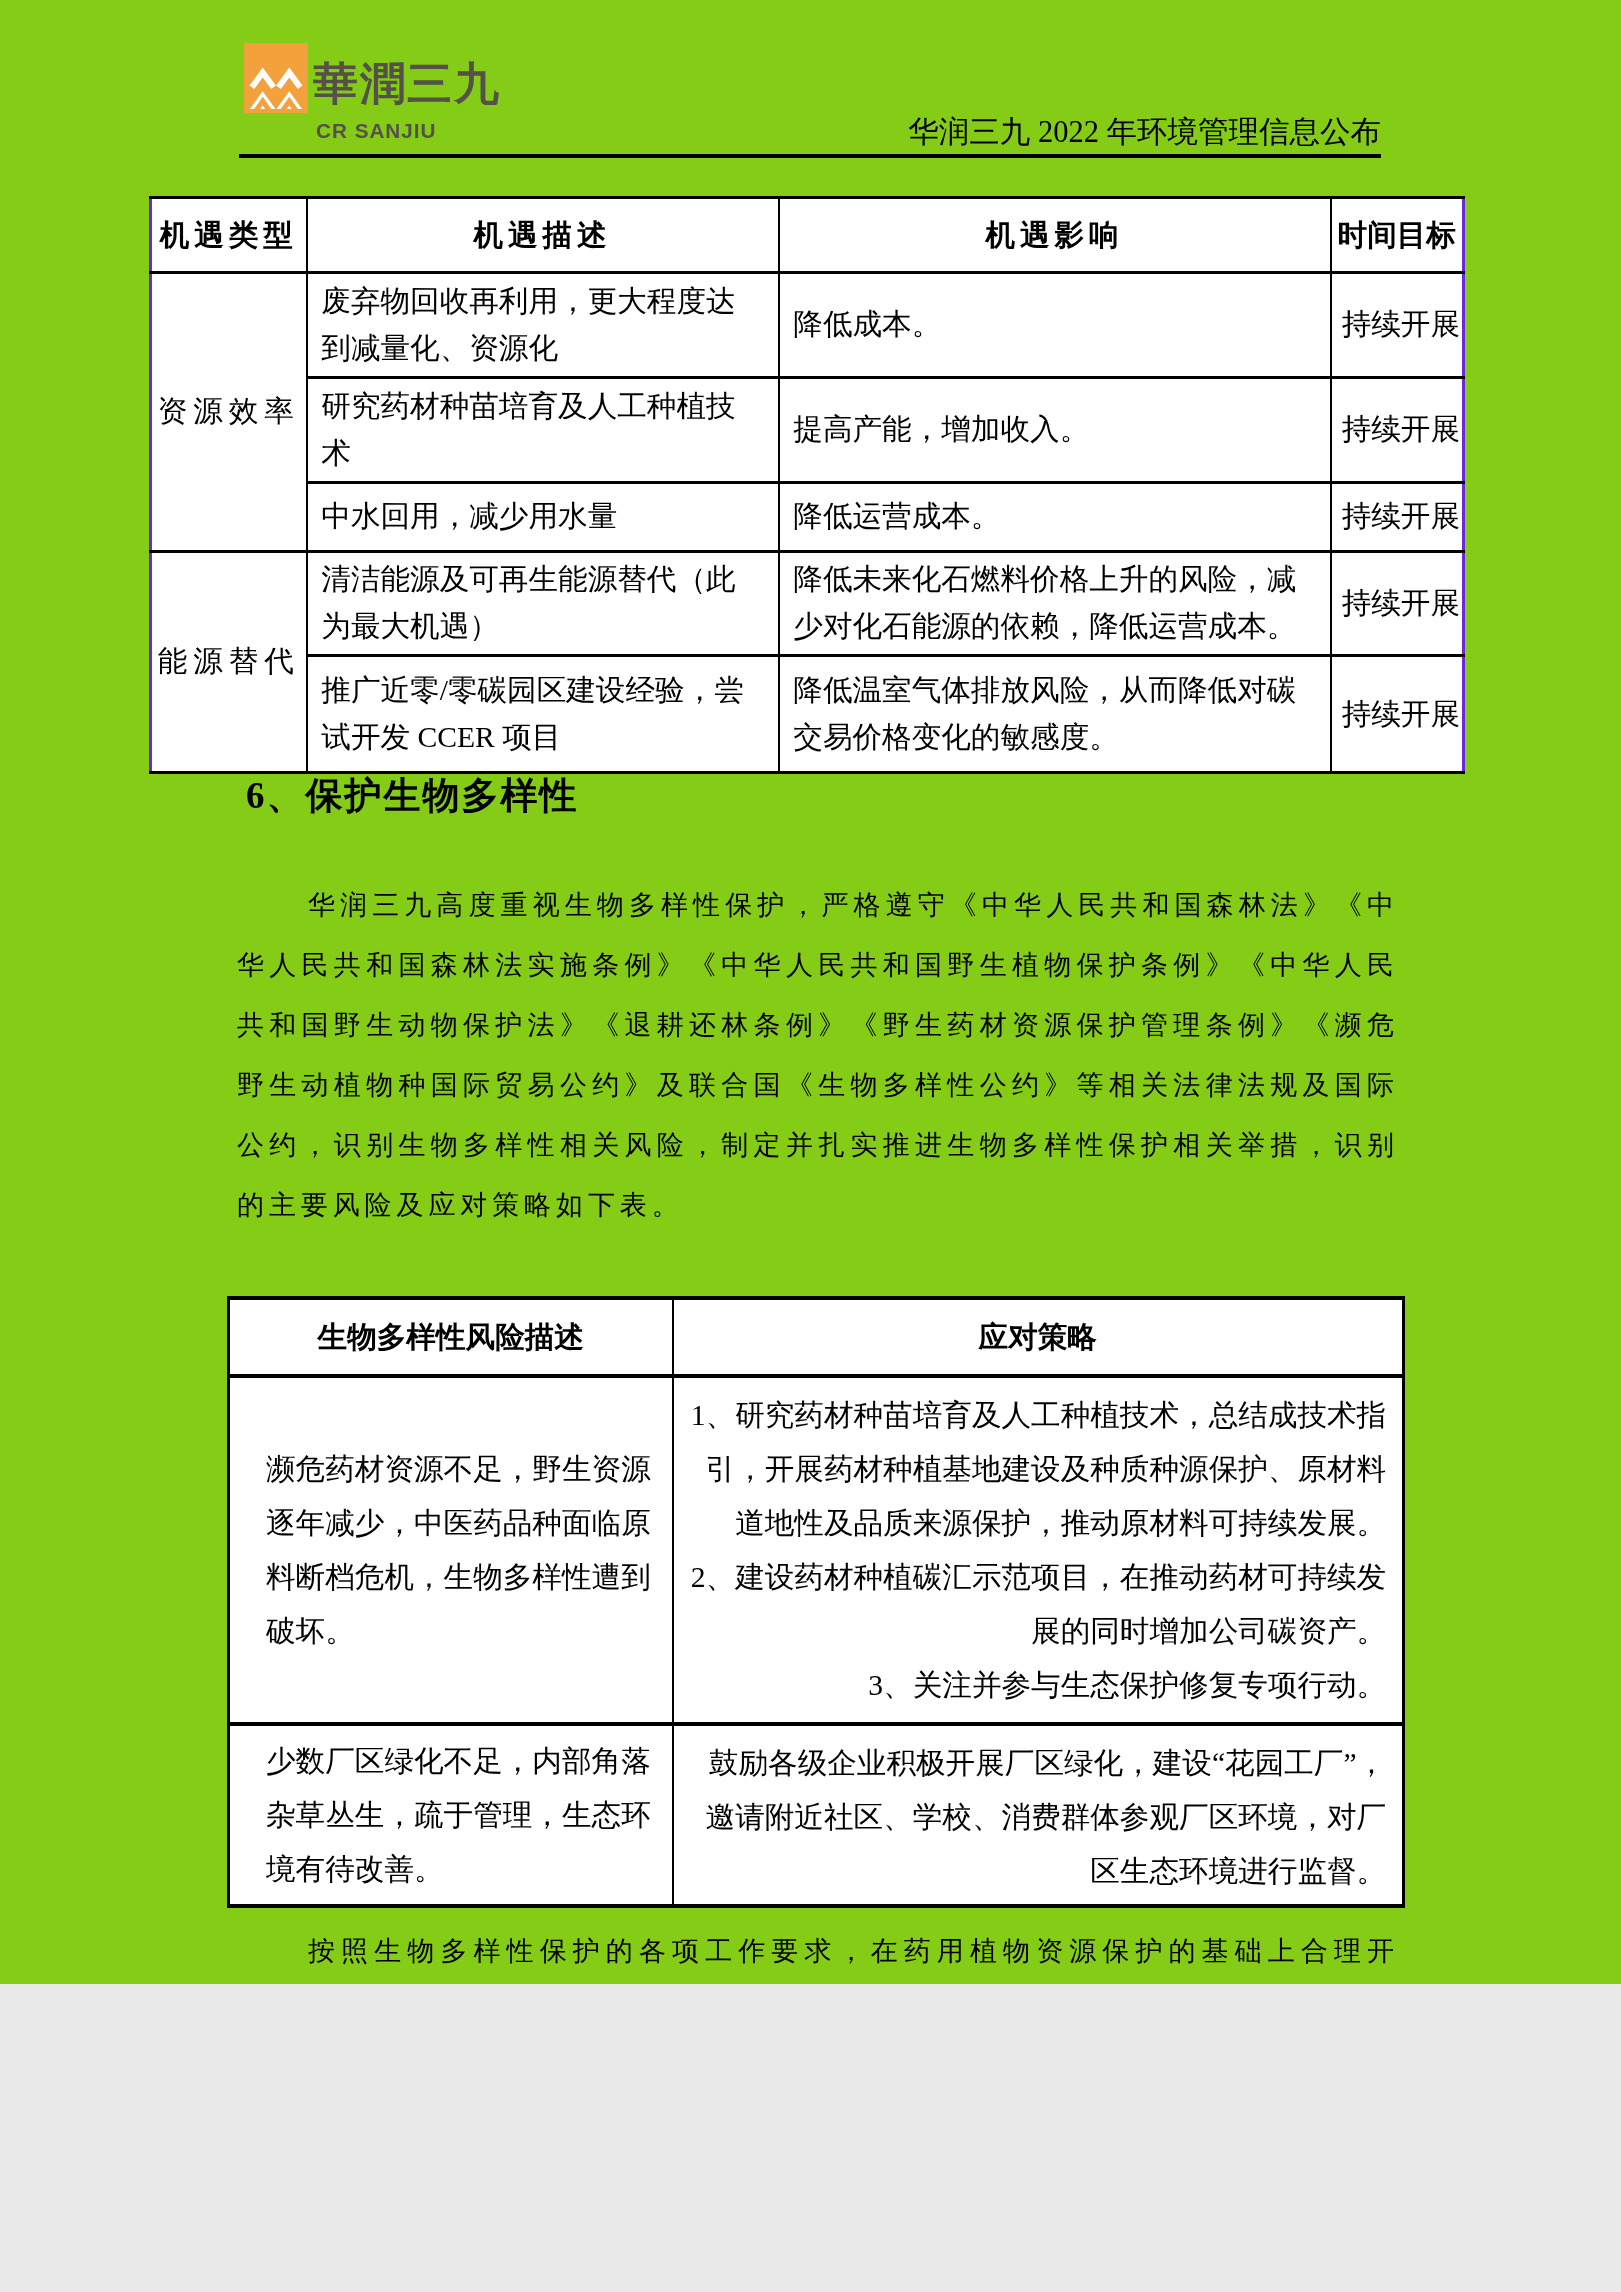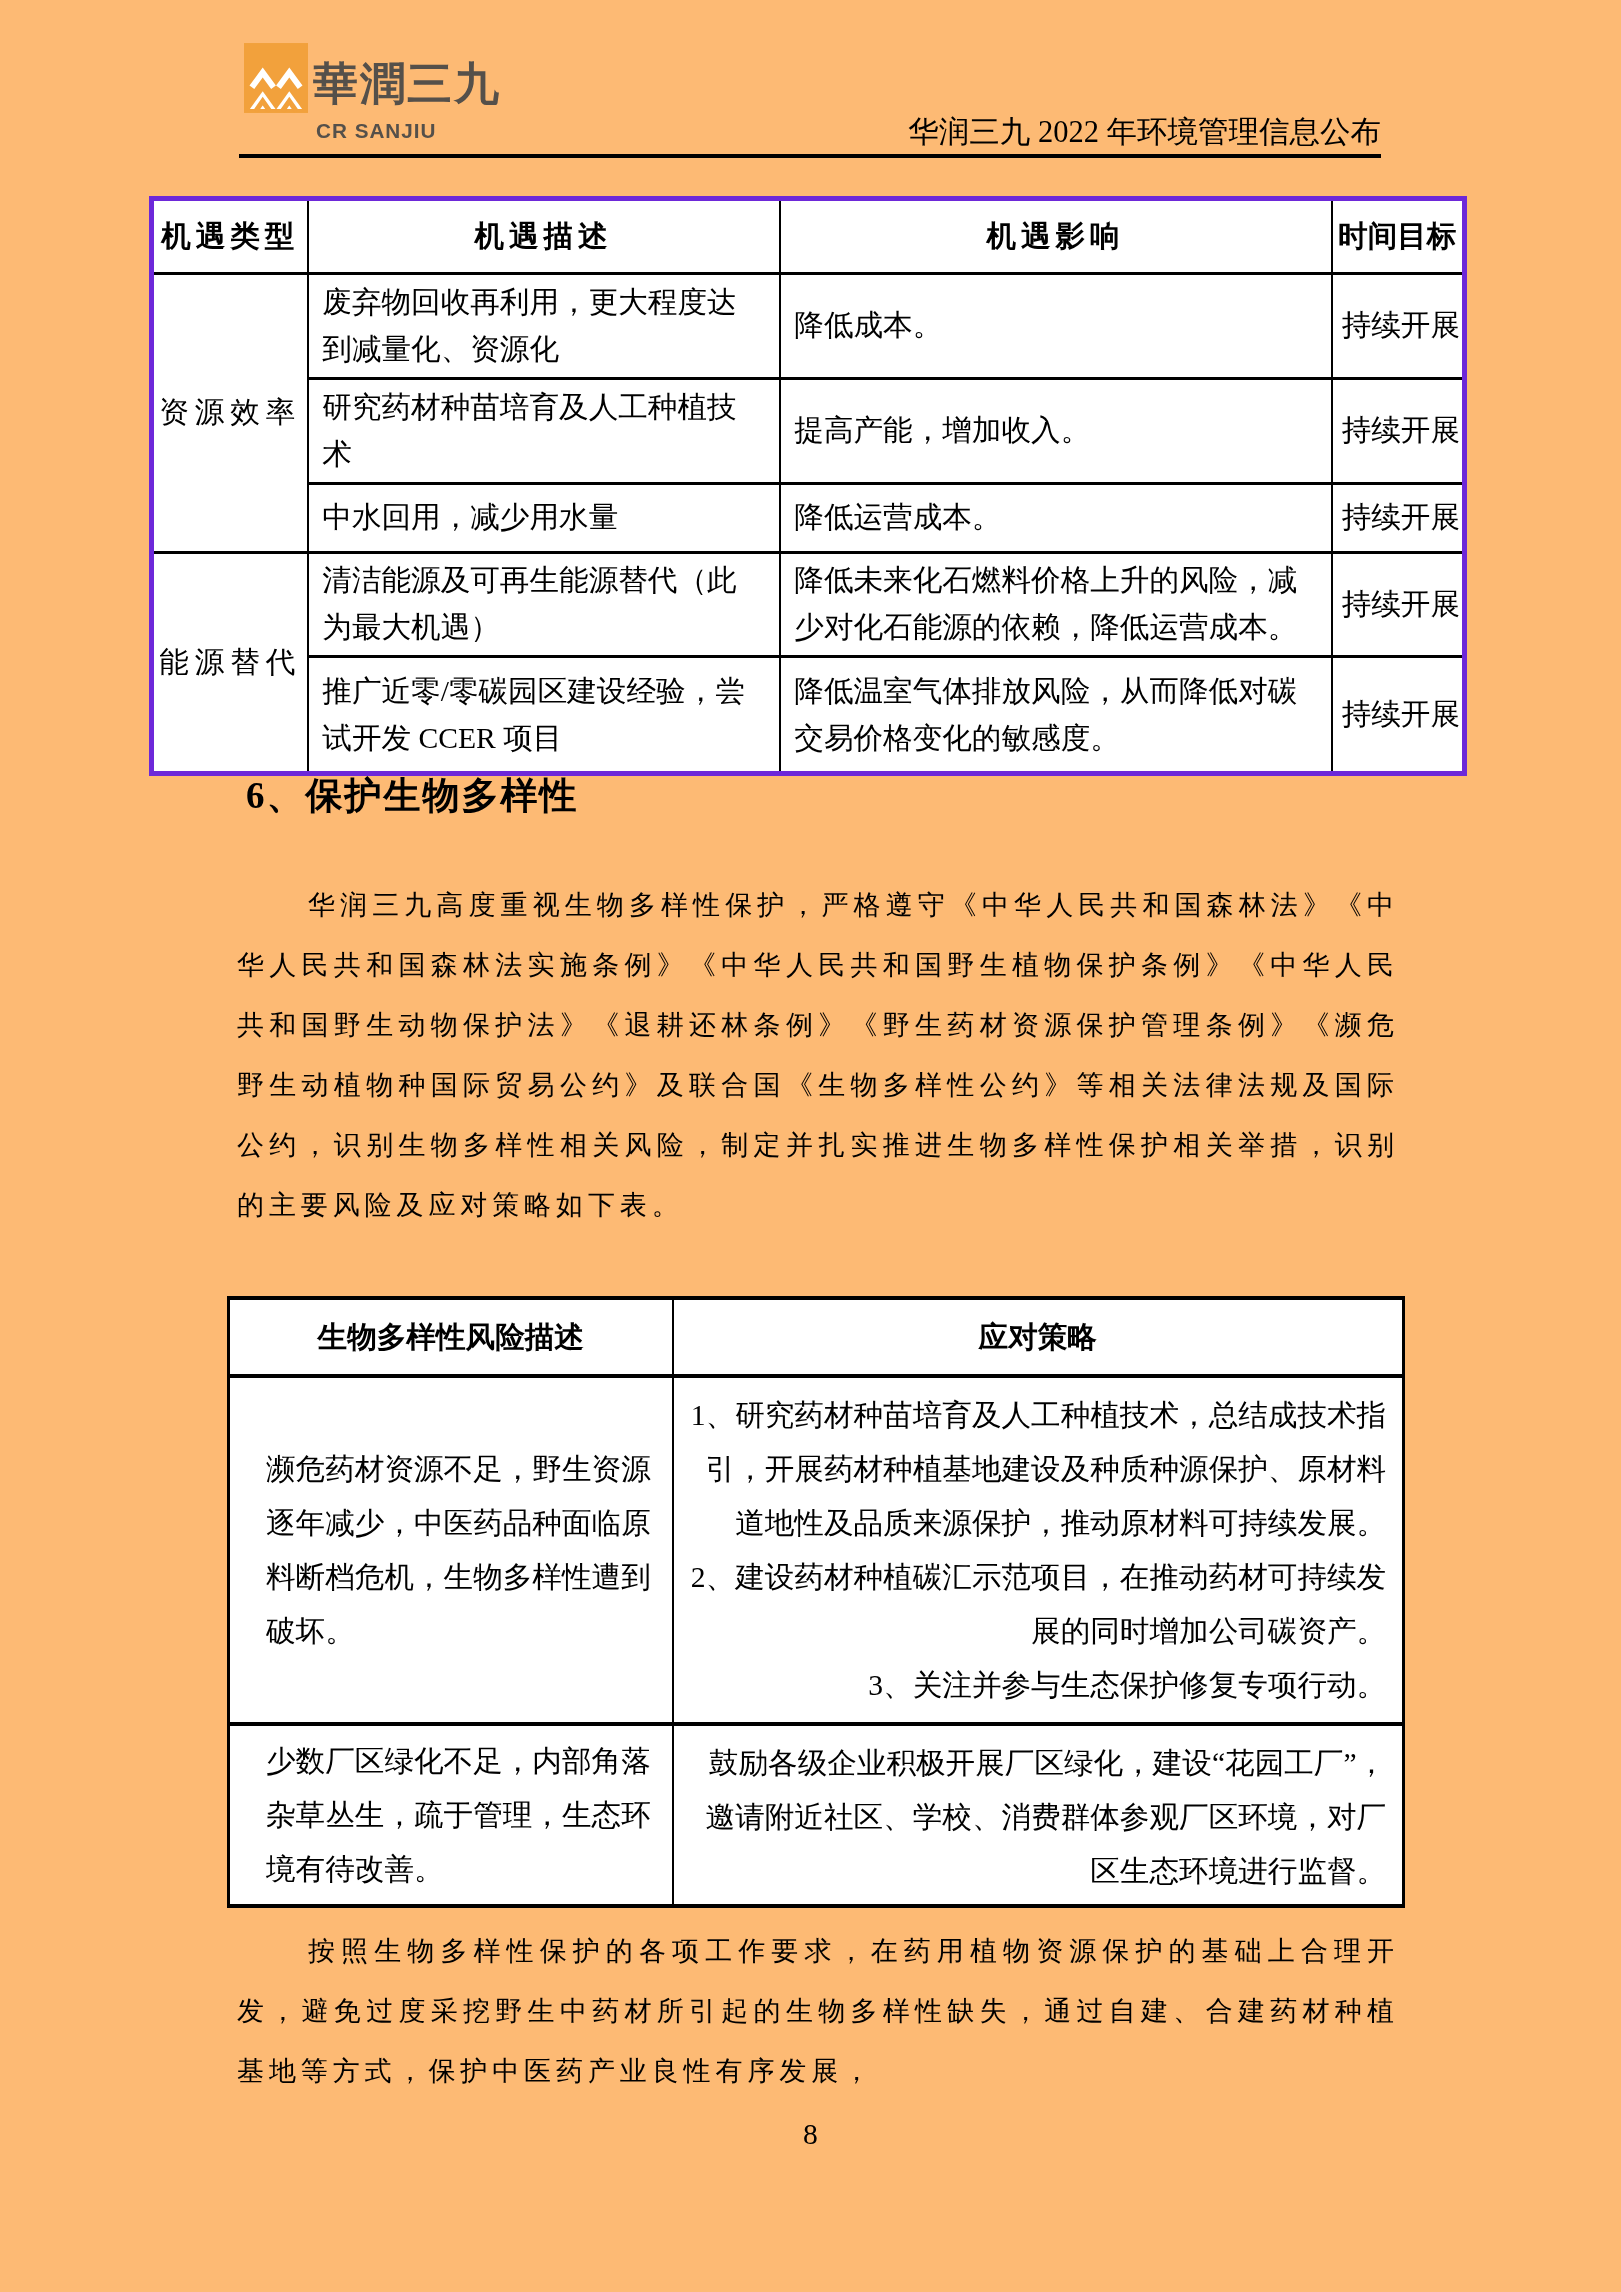--- a/index.html
+++ b/index.html
@@ -1,20 +1,20 @@
 <!DOCTYPE html>
 <html><head>
 <meta charset="utf-8">
 <style>
   html,body { margin:0; padding:0; background:#e8e8e8; }
   .page {
     position:relative;
-    width:1621px; height:2292px;
+    width:1621px; height:1984px;
     margin:0 auto;
-    background:#fdba74;
+    background:#84cc16;
     font-family:"Liberation Serif","DejaVu Serif",serif;
     color:#000;
     overflow:hidden;
   }
 
   
   .logo-square { position:absolute; left:244px; top:43px; width:64px; height:70px; }
   .logo-zh {
     position:absolute; left:313px; top:55px;
     font-size:45px; font-weight:bold; color:#55504a;
@@ -31,21 +31,21 @@
   }
   .header-rule {
     position:absolute; left:239px; top:154px; width:1142px; height:3.9px;
     background:#000;
   }
 
   
   table { border-collapse:collapse; table-layout:fixed; position:absolute; background:#fff; }
   td, th { overflow:hidden; }
 
-  .t1 { left:149px; top:196px; width:1312px; border:5px solid #6d28d9; font-size:29.6px; }
+  .t1 { left:149px; top:196px; width:1312px; border:3px solid #6d28d9; font-size:29.6px; }
   .t1 th, .t1 td { border-left:2px solid #000; border-right:2px solid #000;
                    border-top:3px solid #000; border-bottom:3px solid #000; }
   .t1 th { font-weight:bold; text-align:center; letter-spacing:4.9px; font-size:29.6px; }
   .t1 th.tight { letter-spacing:0; }
   .t1 td { line-height:47px; vertical-align:middle; padding:3.9px 13.8px; }
   .t1 td.type { text-align:center; letter-spacing:5.9px; padding:3.9px 2px; }
   .t1 td.target { text-align:right; letter-spacing:0; padding:3.9px 2px; }
 
   .t2 { left:227px; top:1296px; width:1175px; border:3px solid #000; font-size:29.6px; }
   .t2 th, .t2 td { border-left:2px solid #000; border-right:2px solid #000;

